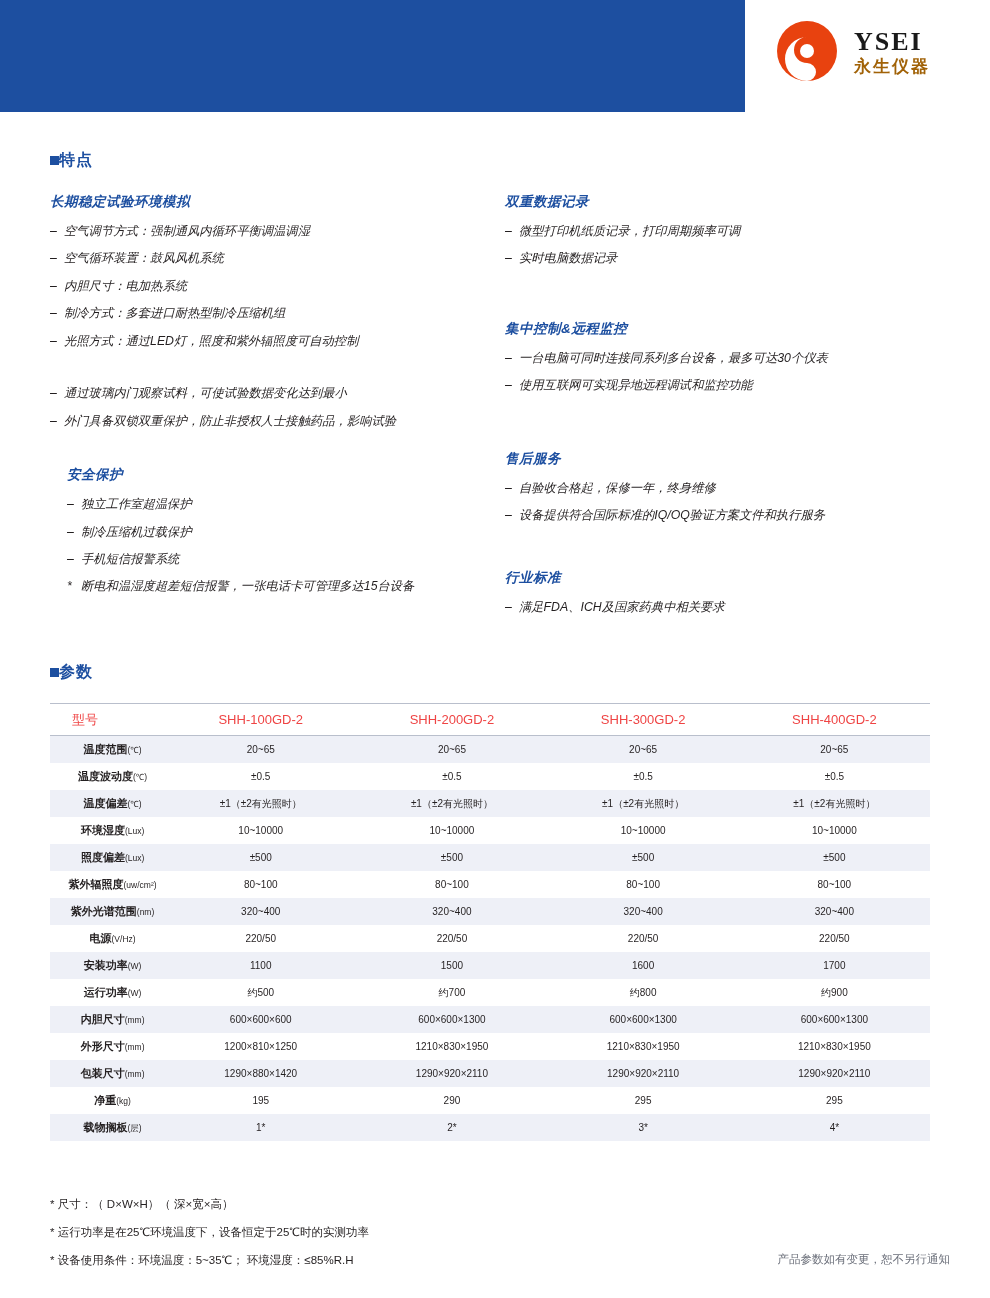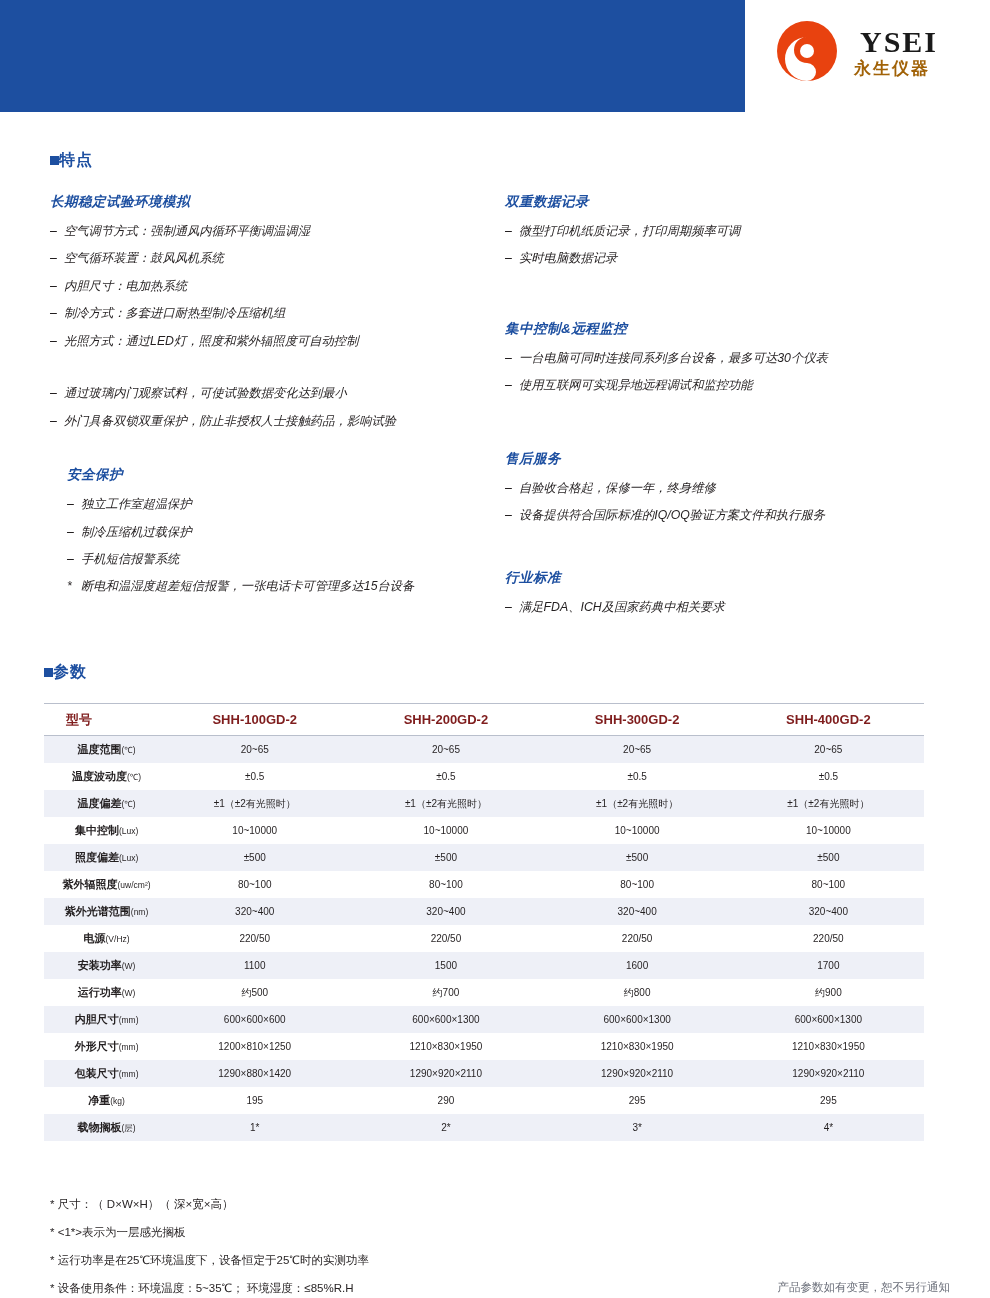--- a/index.html
+++ b/index.html
@@ -51,26 +51,25 @@
     height: 70px;
     position: relative;
   }
   .logo-text {
     display: flex;
     flex-direction: column;
     justify-content: center;
   }
   .logo-title {
     font-family: "Liberation Serif", serif;
-    font-size: 30px;
+    font-size: 26px;
     font-weight: bold;
     letter-spacing: 2px;
     color: #1a1a1a;
     line-height: 1.1;
-    margin-left: 6px;
   }
   .logo-sub {
     font-size: 17px;
     font-weight: bold;
     letter-spacing: 2px;
     color: #a16207;
     line-height: 1.3;
   }
 
   
@@ -129,45 +128,45 @@
   .grp li .dash {
     position: absolute;
     left: 0;
     top: 0;
   }
   .grp li.star { padding-left: 14px; }
 
   
   .params {
     position: absolute;
-    left: 44px;
+    left: 50px;
     top: 662px;
     width: 900px;
   }
   table.spec {
     margin-top: 20px;
     border-collapse: collapse;
     width: 880px;
     font-size: 10px;
   }
   table.spec th, table.spec td {
     border: none;
     text-align: center;
     padding: 0;
     height: 27px;
     vertical-align: middle;
   }
   table.spec thead th {
     font-size: 13px;
-    font-weight: bold;
+    font-weight: normal;
     height: 31px;
     border-top: 1px solid #b9bfcc;
     border-bottom: 1px solid #b9bfcc;
     background: #ffffff;
-    color: #7f1d1d;
+    color: #ef4444;
   }
   table.spec tbody tr:nth-child(odd) { background: #eef0f7; }
   table.spec tbody tr:nth-child(even) { background: #ffffff; }
   table.spec tbody td.rowhead {
     text-align: center;
     padding-left: 10px;
     font-weight: bold;
     font-size: 11px;
     width: 90px;
     color: #231f20;
@@ -332,21 +331,21 @@
         <td class="val">±0.5</td>
       </tr>
       <tr>
         <td class="rowhead"><span>温度偏差</span><span class="unit">(℃)</span></td>
         <td class="val">±1（±2有光照时）</td>
         <td class="val">±1（±2有光照时）</td>
         <td class="val">±1（±2有光照时）</td>
         <td class="val">±1（±2有光照时）</td>
       </tr>
       <tr>
-        <td class="rowhead"><span>集中控制</span><span class="unit">(Lux)</span></td>
+        <td class="rowhead"><span>环境湿度</span><span class="unit">(Lux)</span></td>
         <td class="val">10~10000</td>
         <td class="val">10~10000</td>
         <td class="val">10~10000</td>
         <td class="val">10~10000</td>
       </tr>
       <tr>
         <td class="rowhead"><span>照度偏差</span><span class="unit">(Lux)</span></td>
         <td class="val">±500</td>
         <td class="val">±500</td>
         <td class="val">±500</td>
@@ -421,19 +420,18 @@
         <td class="val">2*</td>
         <td class="val">3*</td>
         <td class="val">4*</td>
       </tr>
     </tbody>
   </table>
 </div>
 
 <div class="notes">
   <div>* 尺寸：（ D×W×H）（ 深×宽×高）</div>
-  <div>* &lt;1*&gt;表示为一层感光搁板</div>
   <div>* 运行功率是在25℃环境温度下，设备恒定于25℃时的实测功率</div>
   <div class="notes-last">
     <span>* 设备使用条件：环境温度：5~35℃；  环境湿度：≤85%R.H</span>
     <span class="footer-note">产品参数如有变更，恕不另行通知</span>
   </div>
 </div>
 
 </body></html>

